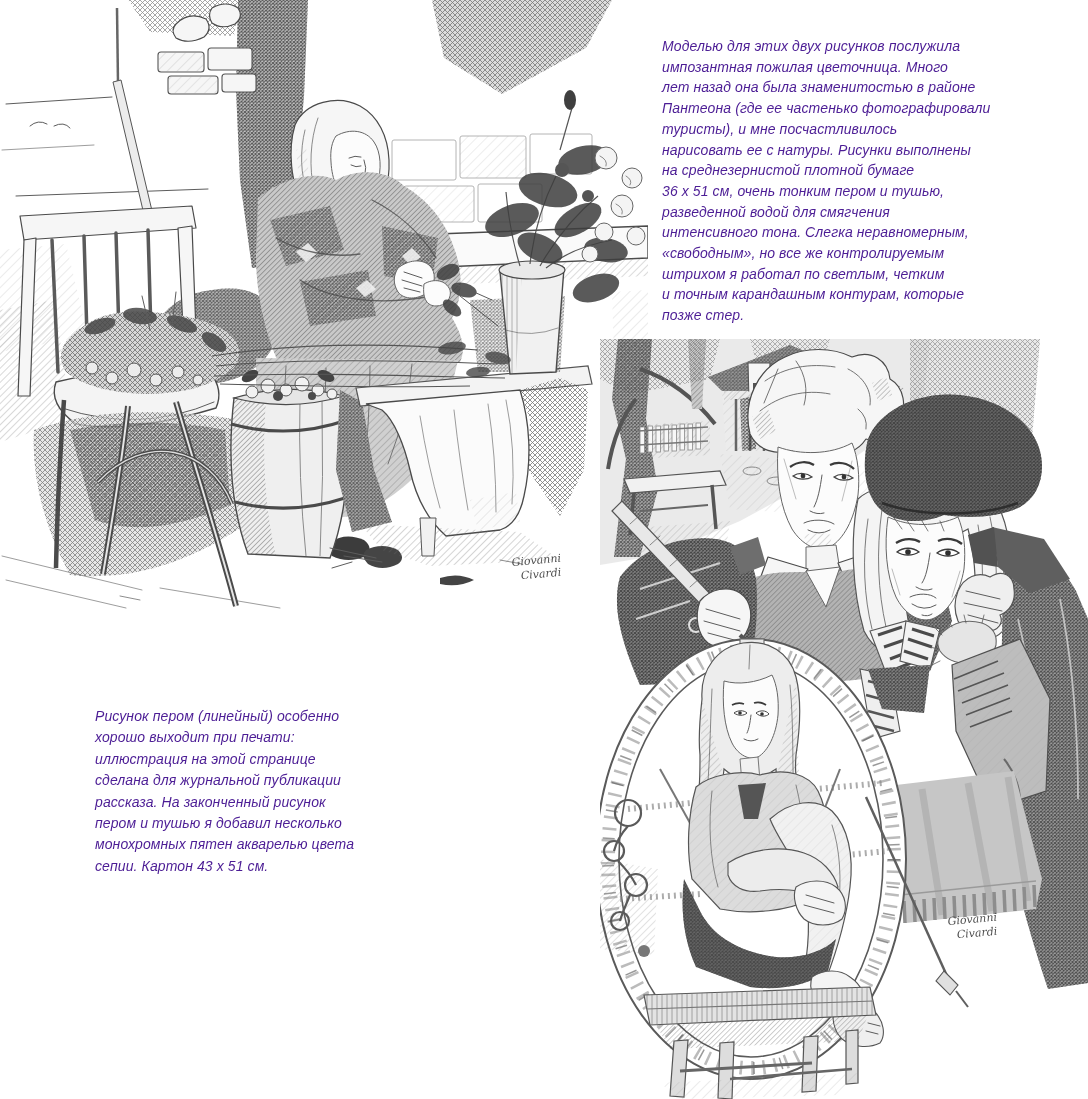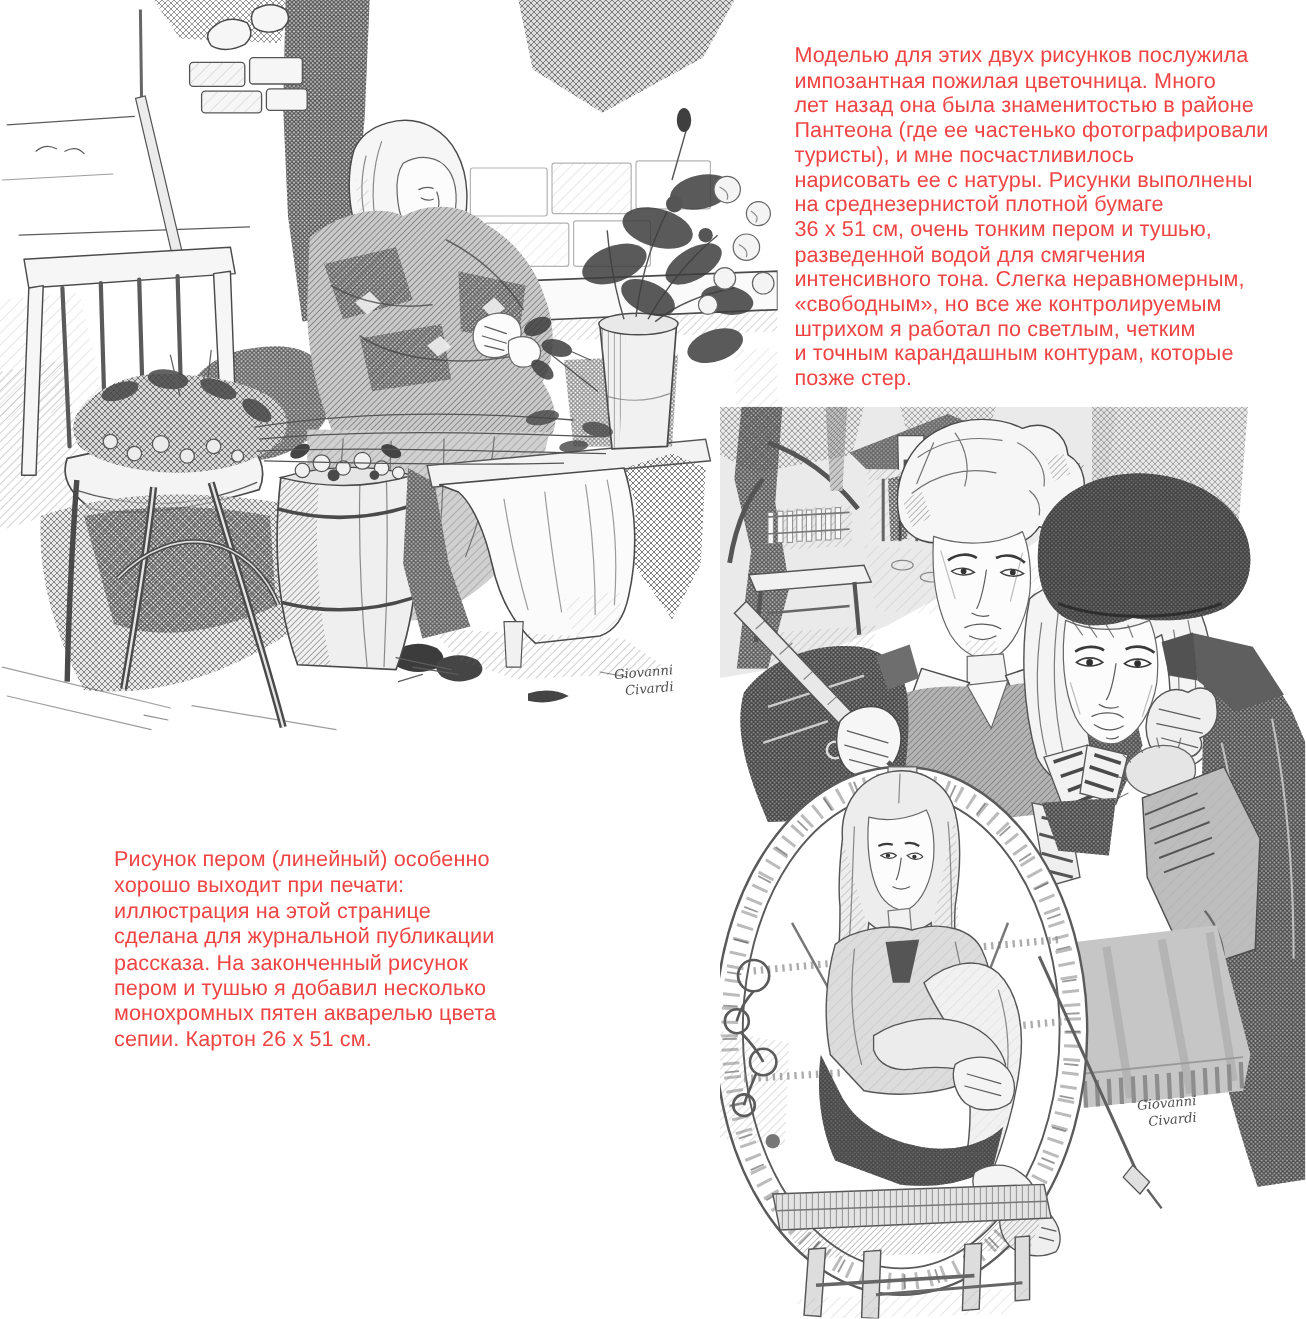--- a/index.html
+++ b/index.html
@@ -1,19 +1,19 @@
 <!DOCTYPE html>
 <html><head>
 <meta charset="utf-8">
 <style>
   html,body{margin:0;padding:0;background:#fff;}
   .page{position:relative;width:1088px;height:1099px;background:#ffffff;overflow:hidden;
         font-family:"Liberation Sans",sans-serif;}
-  .caption{position:absolute;white-space:pre;font-size:18px;line-height:20.7px;
-           color:#ef4444;letter-spacing:0.1px;}
+  .caption{position:absolute;white-space:pre;font-style:italic;font-size:14px;line-height:20.7px;
+           color:#4c1d95;letter-spacing:0.1px;}
   #caption-model{left:662px;top:36px;}
   #caption-print{left:95px;top:706px;line-height:21.4px;}
   .illo{position:absolute;margin:0;padding:0;}
   #illo-left{left:0;top:0;}
   #illo-right{left:600px;top:339px;}
   svg{display:block;}
   .o{stroke:#4a4a4a;stroke-width:1.3;fill:none;stroke-linecap:round;stroke-linejoin:round;}
   .o2{stroke:#5c5c5c;stroke-width:1;fill:none;stroke-linecap:round;}
   .w{fill:#f6f6f6;stroke:#4a4a4a;stroke-width:1.2;stroke-linejoin:round;}
   .w2{fill:#fcfcfc;stroke:#666;stroke-width:1;stroke-linejoin:round;}
@@ -532,15 +532,15 @@
 и точным карандашным контурам, которые
 позже стер.</div>
 
   <div class="caption" id="caption-print">Рисунок пером (линейный) особенно
 хорошо выходит при печати:
 иллюстрация на этой странице
 сделана для журнальной публикации
 рассказа. На законченный рисунок
 пером и тушью я добавил несколько
 монохромных пятен акварелью цвета
-сепии. Картон 26 х 51 см.</div>
+сепии. Картон 43 х 51 см.</div>
 
 </div>
 
 </body></html>

